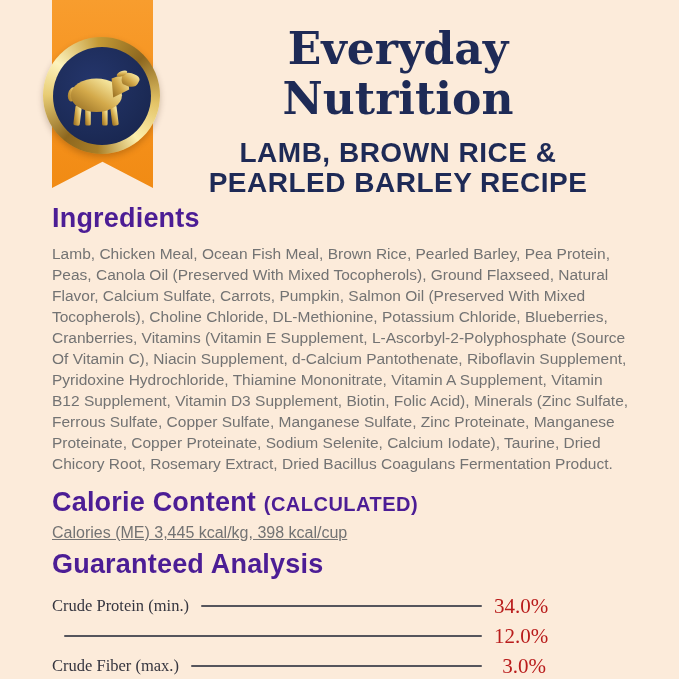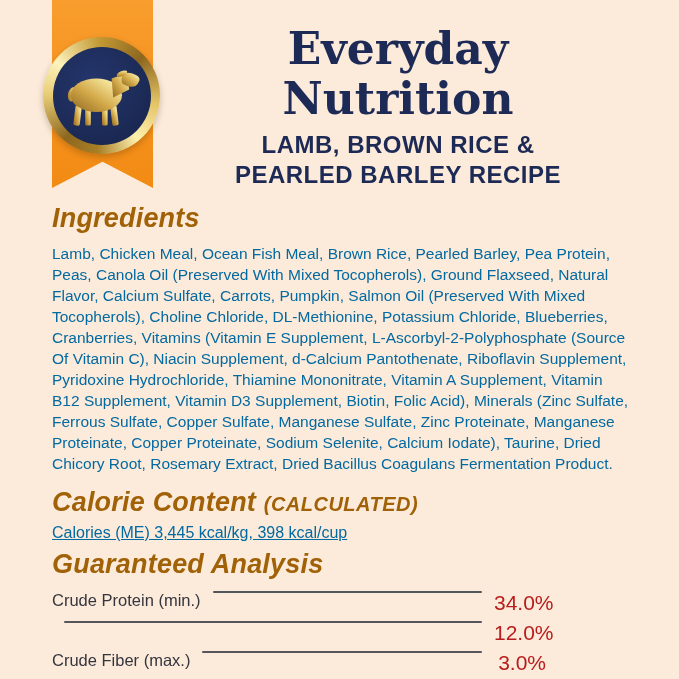--- a/index.html
+++ b/index.html
@@ -49,60 +49,60 @@
     color: #1e2a56;
   }
   .title {
     font-family: "DejaVu Serif", serif;
     font-weight: bold;
     font-size: 44px;
     line-height: 50px;
     color: #1e2a56;
   }
   .subtitle {
-    margin-top: 6px;
-    font-size: 24px;
+    margin-top: 14px;
+    font-size: 28px;
     font-weight: bold;
     line-height: 30px;
     letter-spacing: 0.5px;
     color: #1e2a56;
   }
 
   
   .section { position: absolute; left: 52px; color: #1e2a56; }
   .section-heading {
     font-size: 27px;
     font-weight: bold;
-    color: #a16207;
+    color: #4c1d95;
     letter-spacing: 0.2px;
-    font-style: italic;
   }
   .heading-suffix {
     font-size: 20px;
     font-weight: 600;
     letter-spacing: 0.5px;
   }
   .body-text {
-    color: #0369a1;
+    color: #737373;
     font-size: 15.5px;
     line-height: 21px;
   }
 
   .ingredients-section { top: 203px; width: 580px; }
   .ingredients-section .body-text { margin-top: 9px; }
 
   .calorie-section { top: 487px; width: 580px; }
   .calorie-section .body-text { margin-top: 4px; font-size: 16px; text-decoration: underline; }
 
   .analysis-section { top: 549px; width: 494px; }
   .analysis-rows { margin-top: 11px; }
   .ga-row {
     display: flex;
-    align-items: flex-start;
+    align-items: center;
     height: 30px;
+    font-family: Liberation Serif, serif;
   }
   .ga-label {
     color: #35353f;
     font-size: 16.5px;
     white-space: nowrap;
   }
   .ga-line {
     flex: 1;
     height: 2px;
     background: #55555c;

